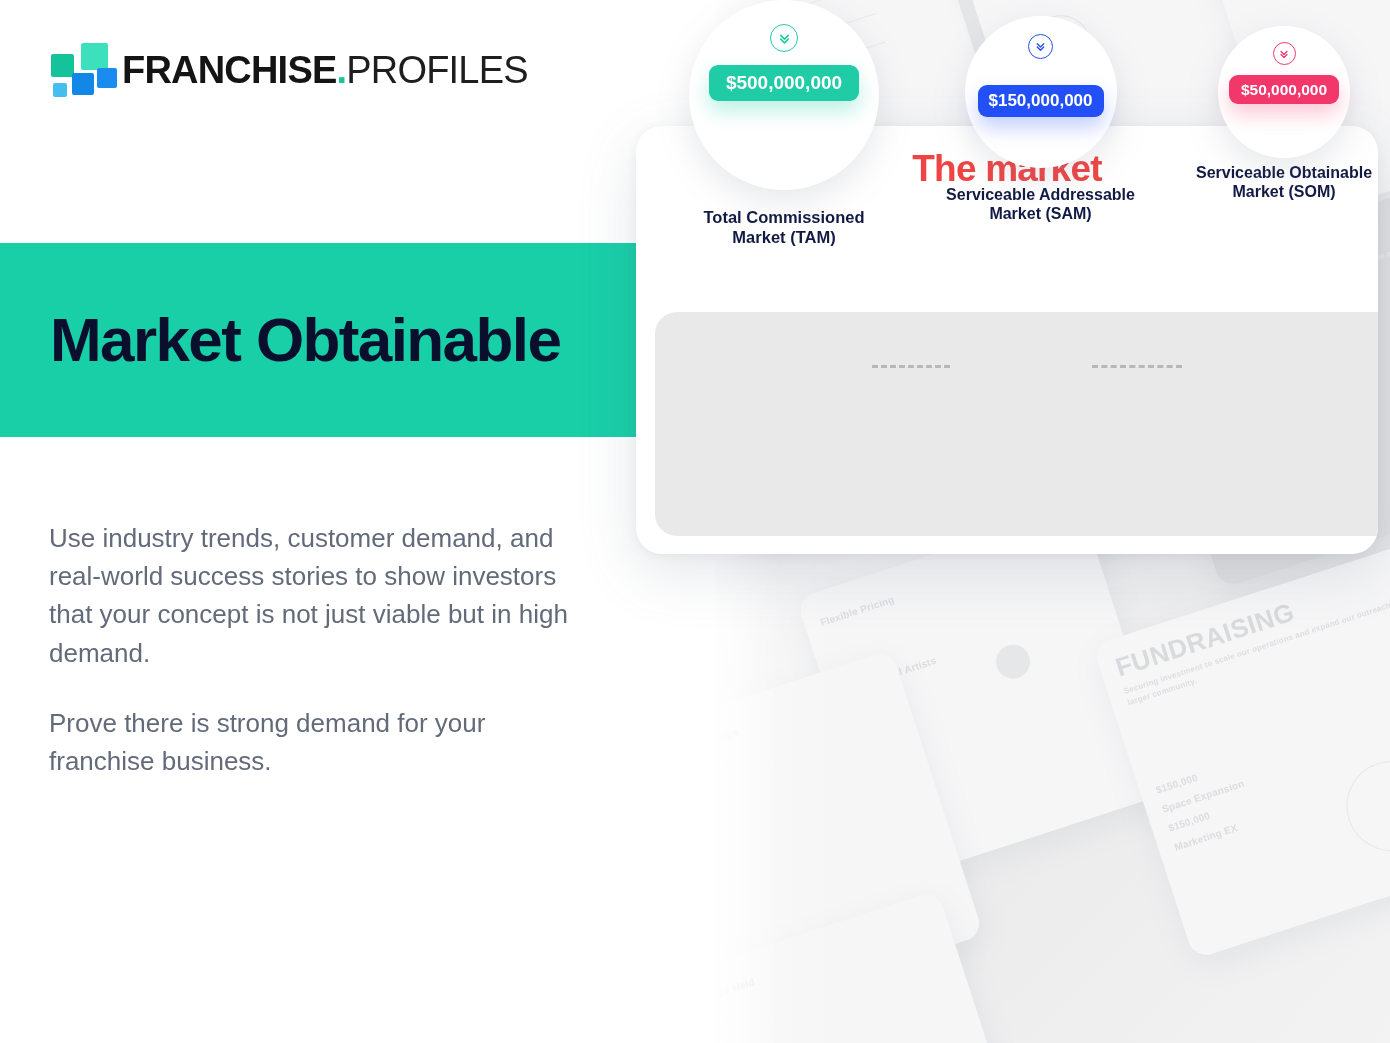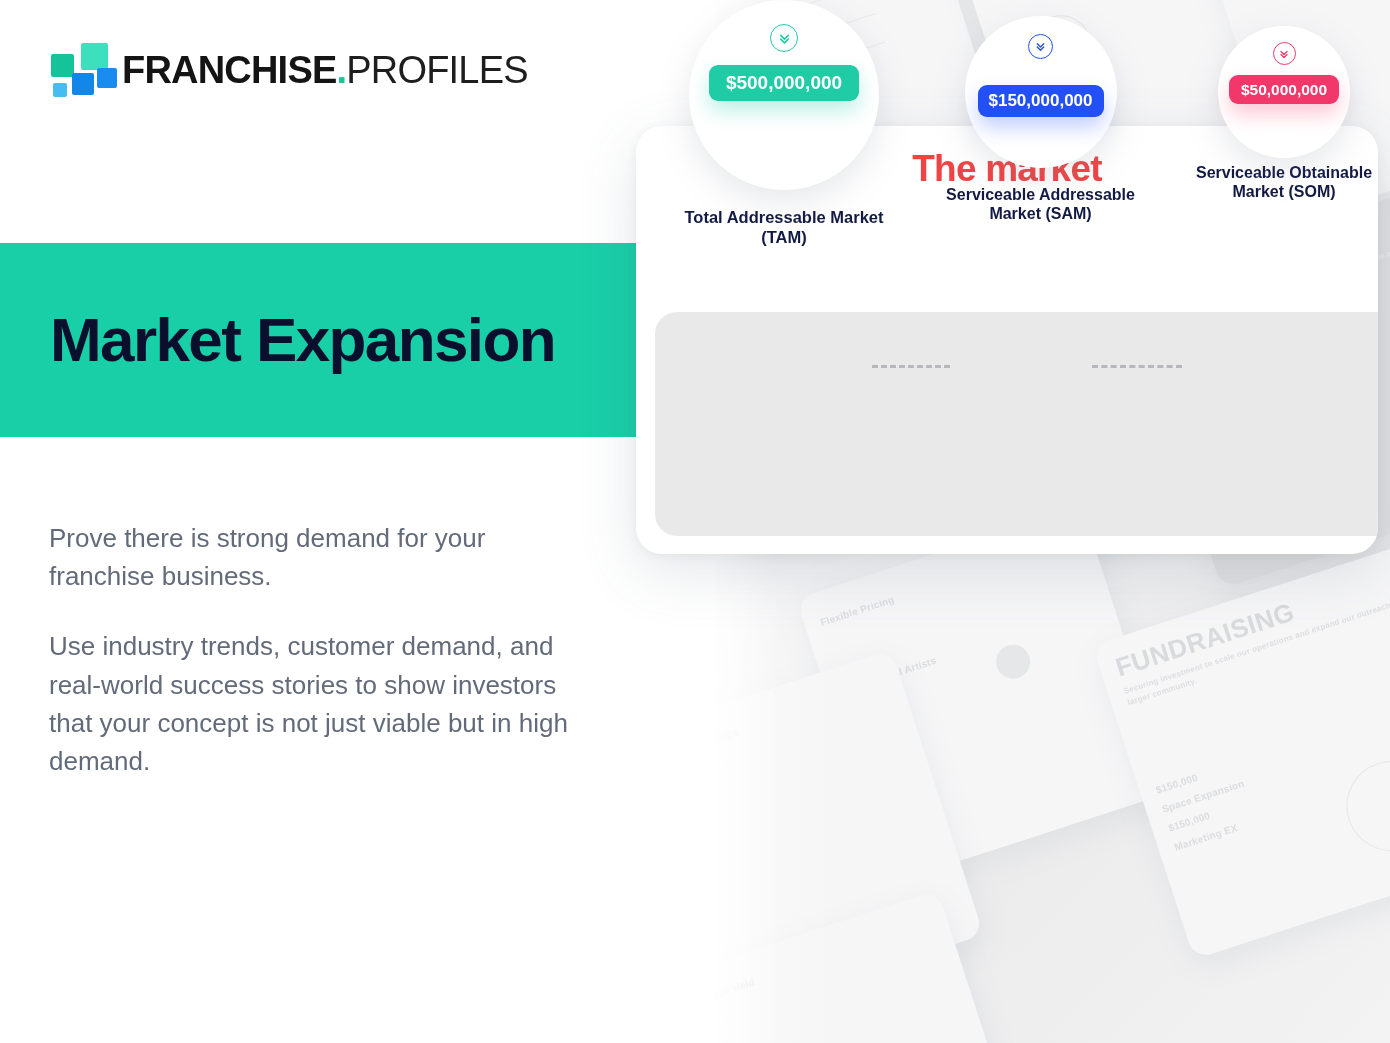--- a/index.html
+++ b/index.html
@@ -305,26 +305,26 @@
         <i class="lm3"></i>
         <i class="lm4"></i>
         <i class="lm5"></i>
     </div>
     <div class="logo-text">
       <span class="b">FRANCHISE</span><span class="dot">.</span><span class="l">PROFILES</span>
     </div>
   </div>
 
   <div class="banner">
-    <h1>Market Expansion</h1>
+    <h1>Market Obtainable</h1>
   </div>
 
   <div class="copy">
+    <p>Use industry trends, customer demand, and real-world success stories to show investors that your concept is not just viable but in high demand.</p>
     <p>Prove there is strong demand for your franchise business.</p>
-    <p>Use industry trends, customer demand, and real-world success stories to show investors that your concept is not just viable but in high demand.</p>
   </div>
 
   <div class="card">
     <div class="card-head">
       <div class="card-title">The market</div>
     </div>
     <div class="panel"></div>
   </div>
 
   <div class="funnel-abs">
@@ -335,21 +335,21 @@
     <div class="node" id="nodeTam">
       <div class="disc">
         <div class="chev">
           <svg width="15" height="15" viewBox="0 0 24 24" fill="none" stroke="currentColor" stroke-width="2.6" stroke-linecap="round" stroke-linejoin="round">
             <polyline points="6 7 12 13 18 7"></polyline>
             <polyline points="6 13 12 19 18 13"></polyline>
           </svg>
         </div>
         <div class="badge tam">$500,000,000</div>
       </div>
-      <div class="node-label">Total Addressable Market (TAM)</div>
+      <div class="node-label">Total Commissioned Market (TAM)</div>
     </div>
 
     <div class="node" id="nodeSam">
       <div class="disc">
         <div class="chev">
           <svg width="13" height="13" viewBox="0 0 24 24" fill="none" stroke="currentColor" stroke-width="2.6" stroke-linecap="round" stroke-linejoin="round">
             <polyline points="6 7 12 13 18 7"></polyline>
             <polyline points="6 13 12 19 18 13"></polyline>
           </svg>
         </div>

